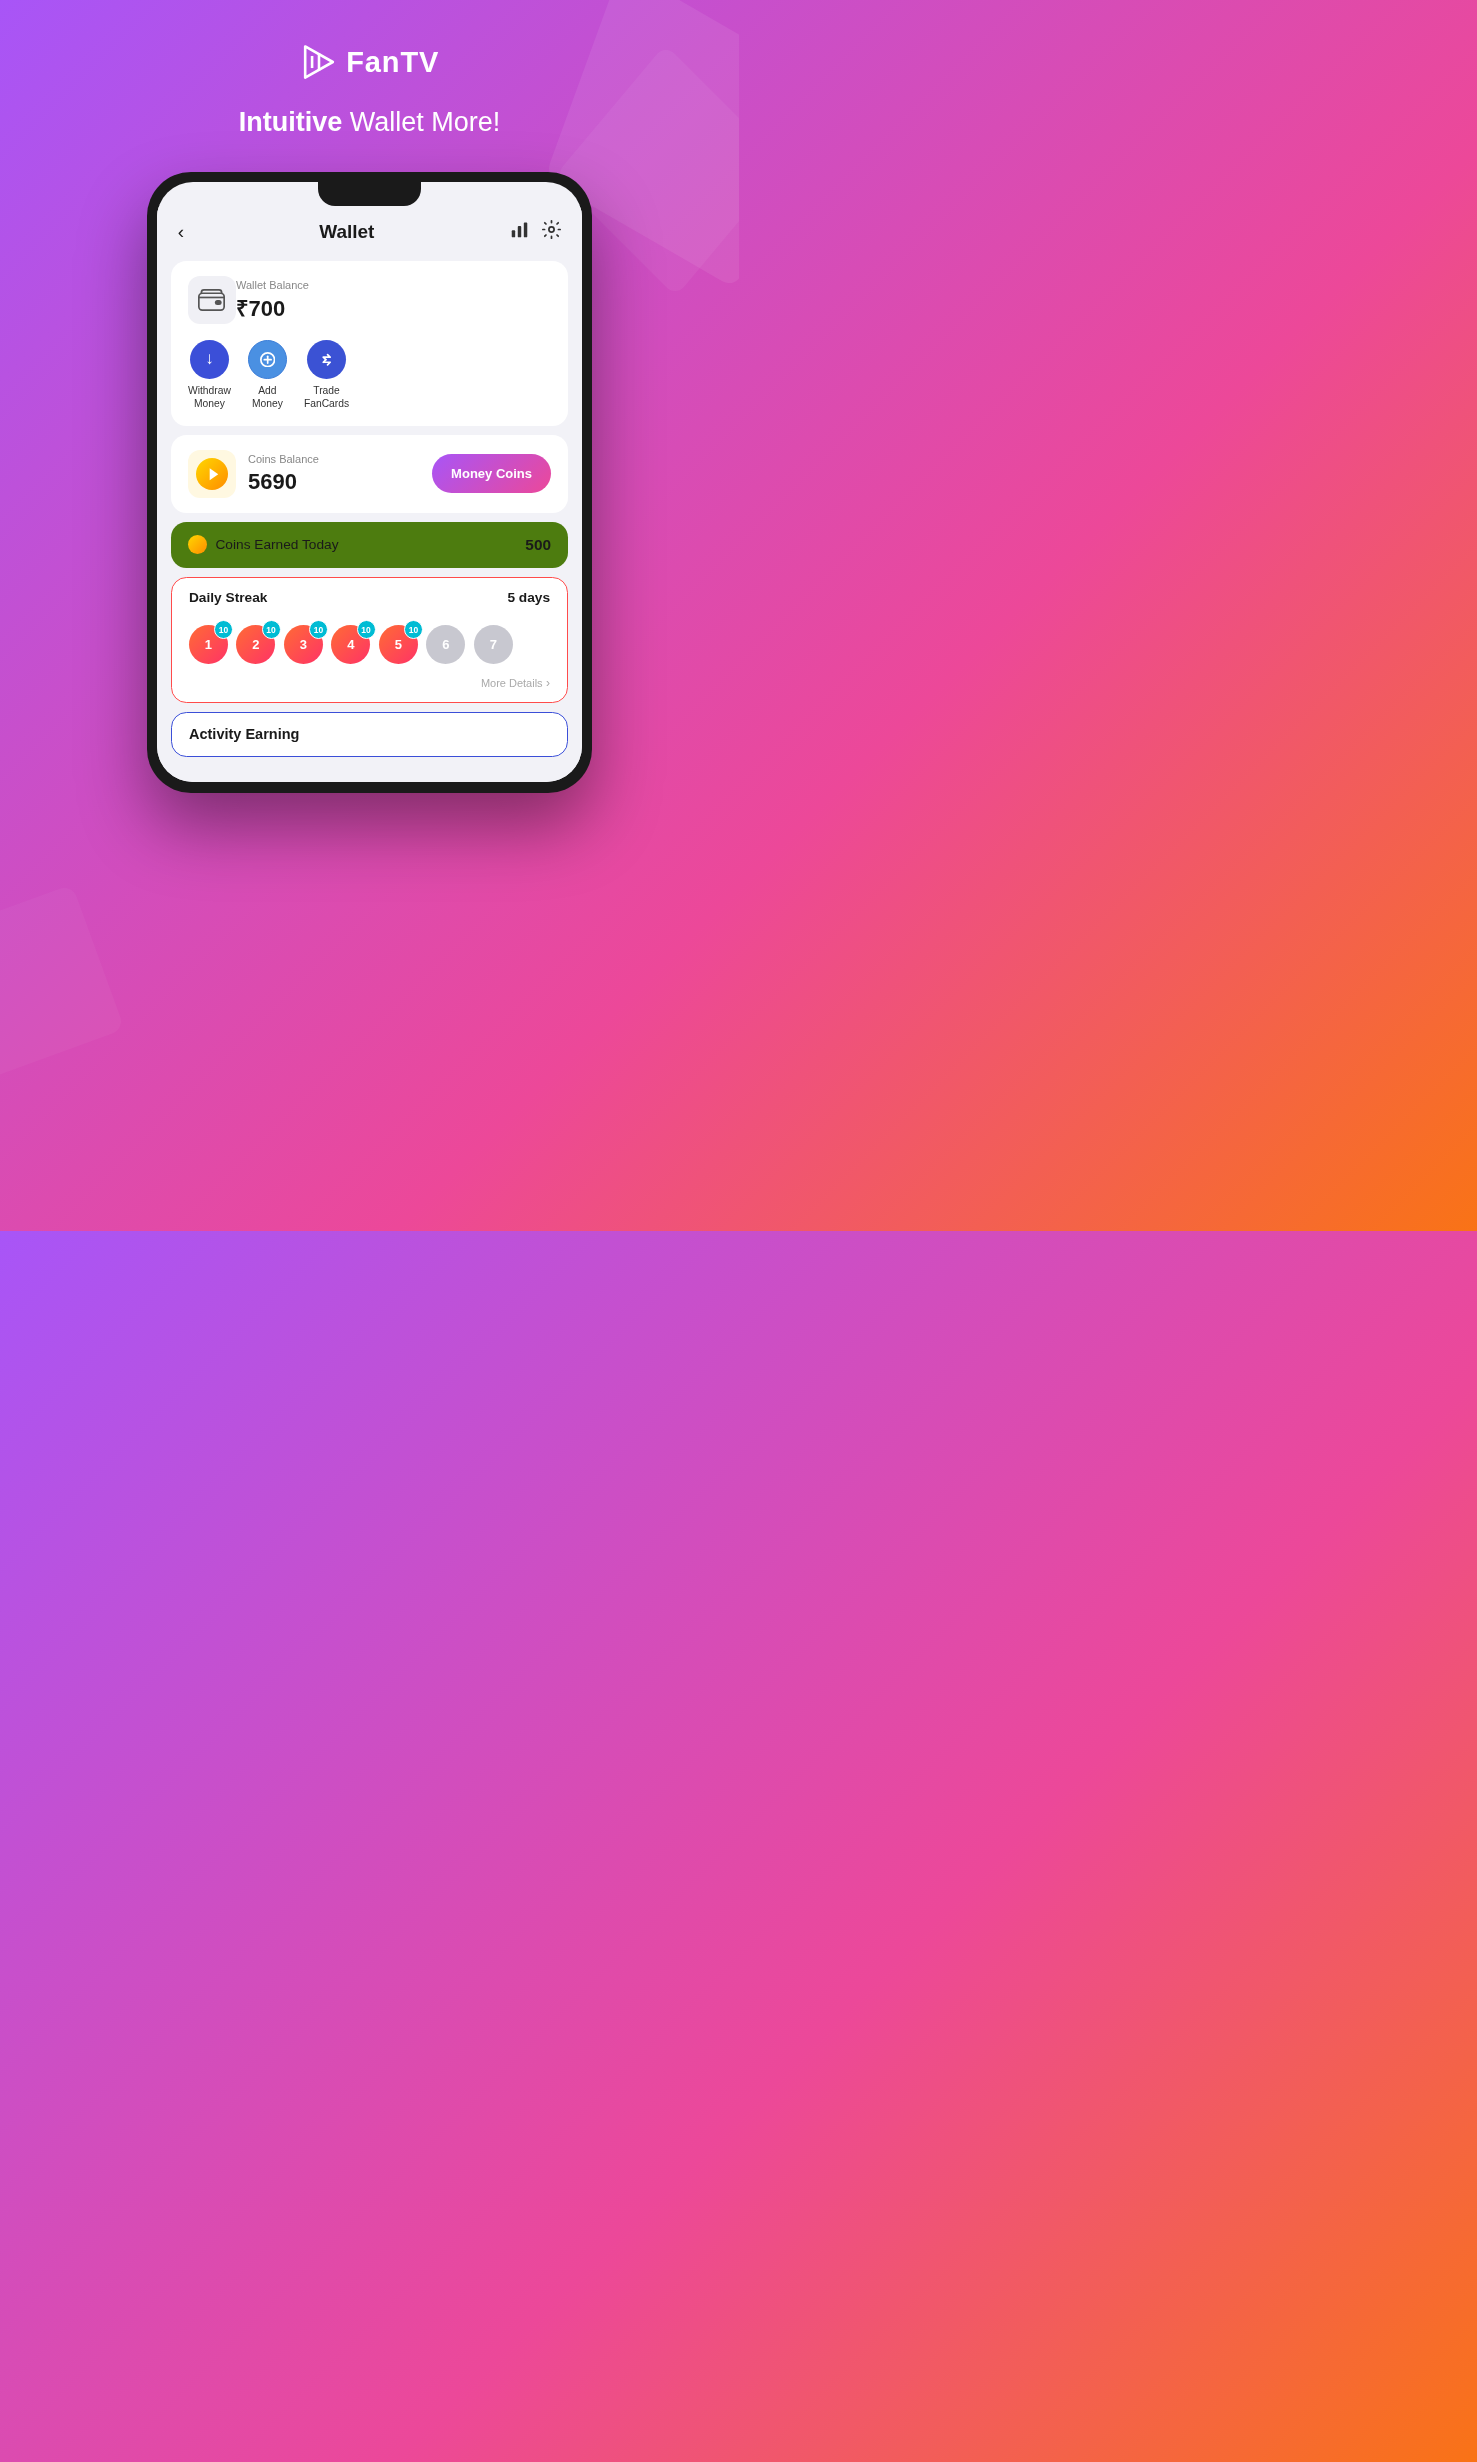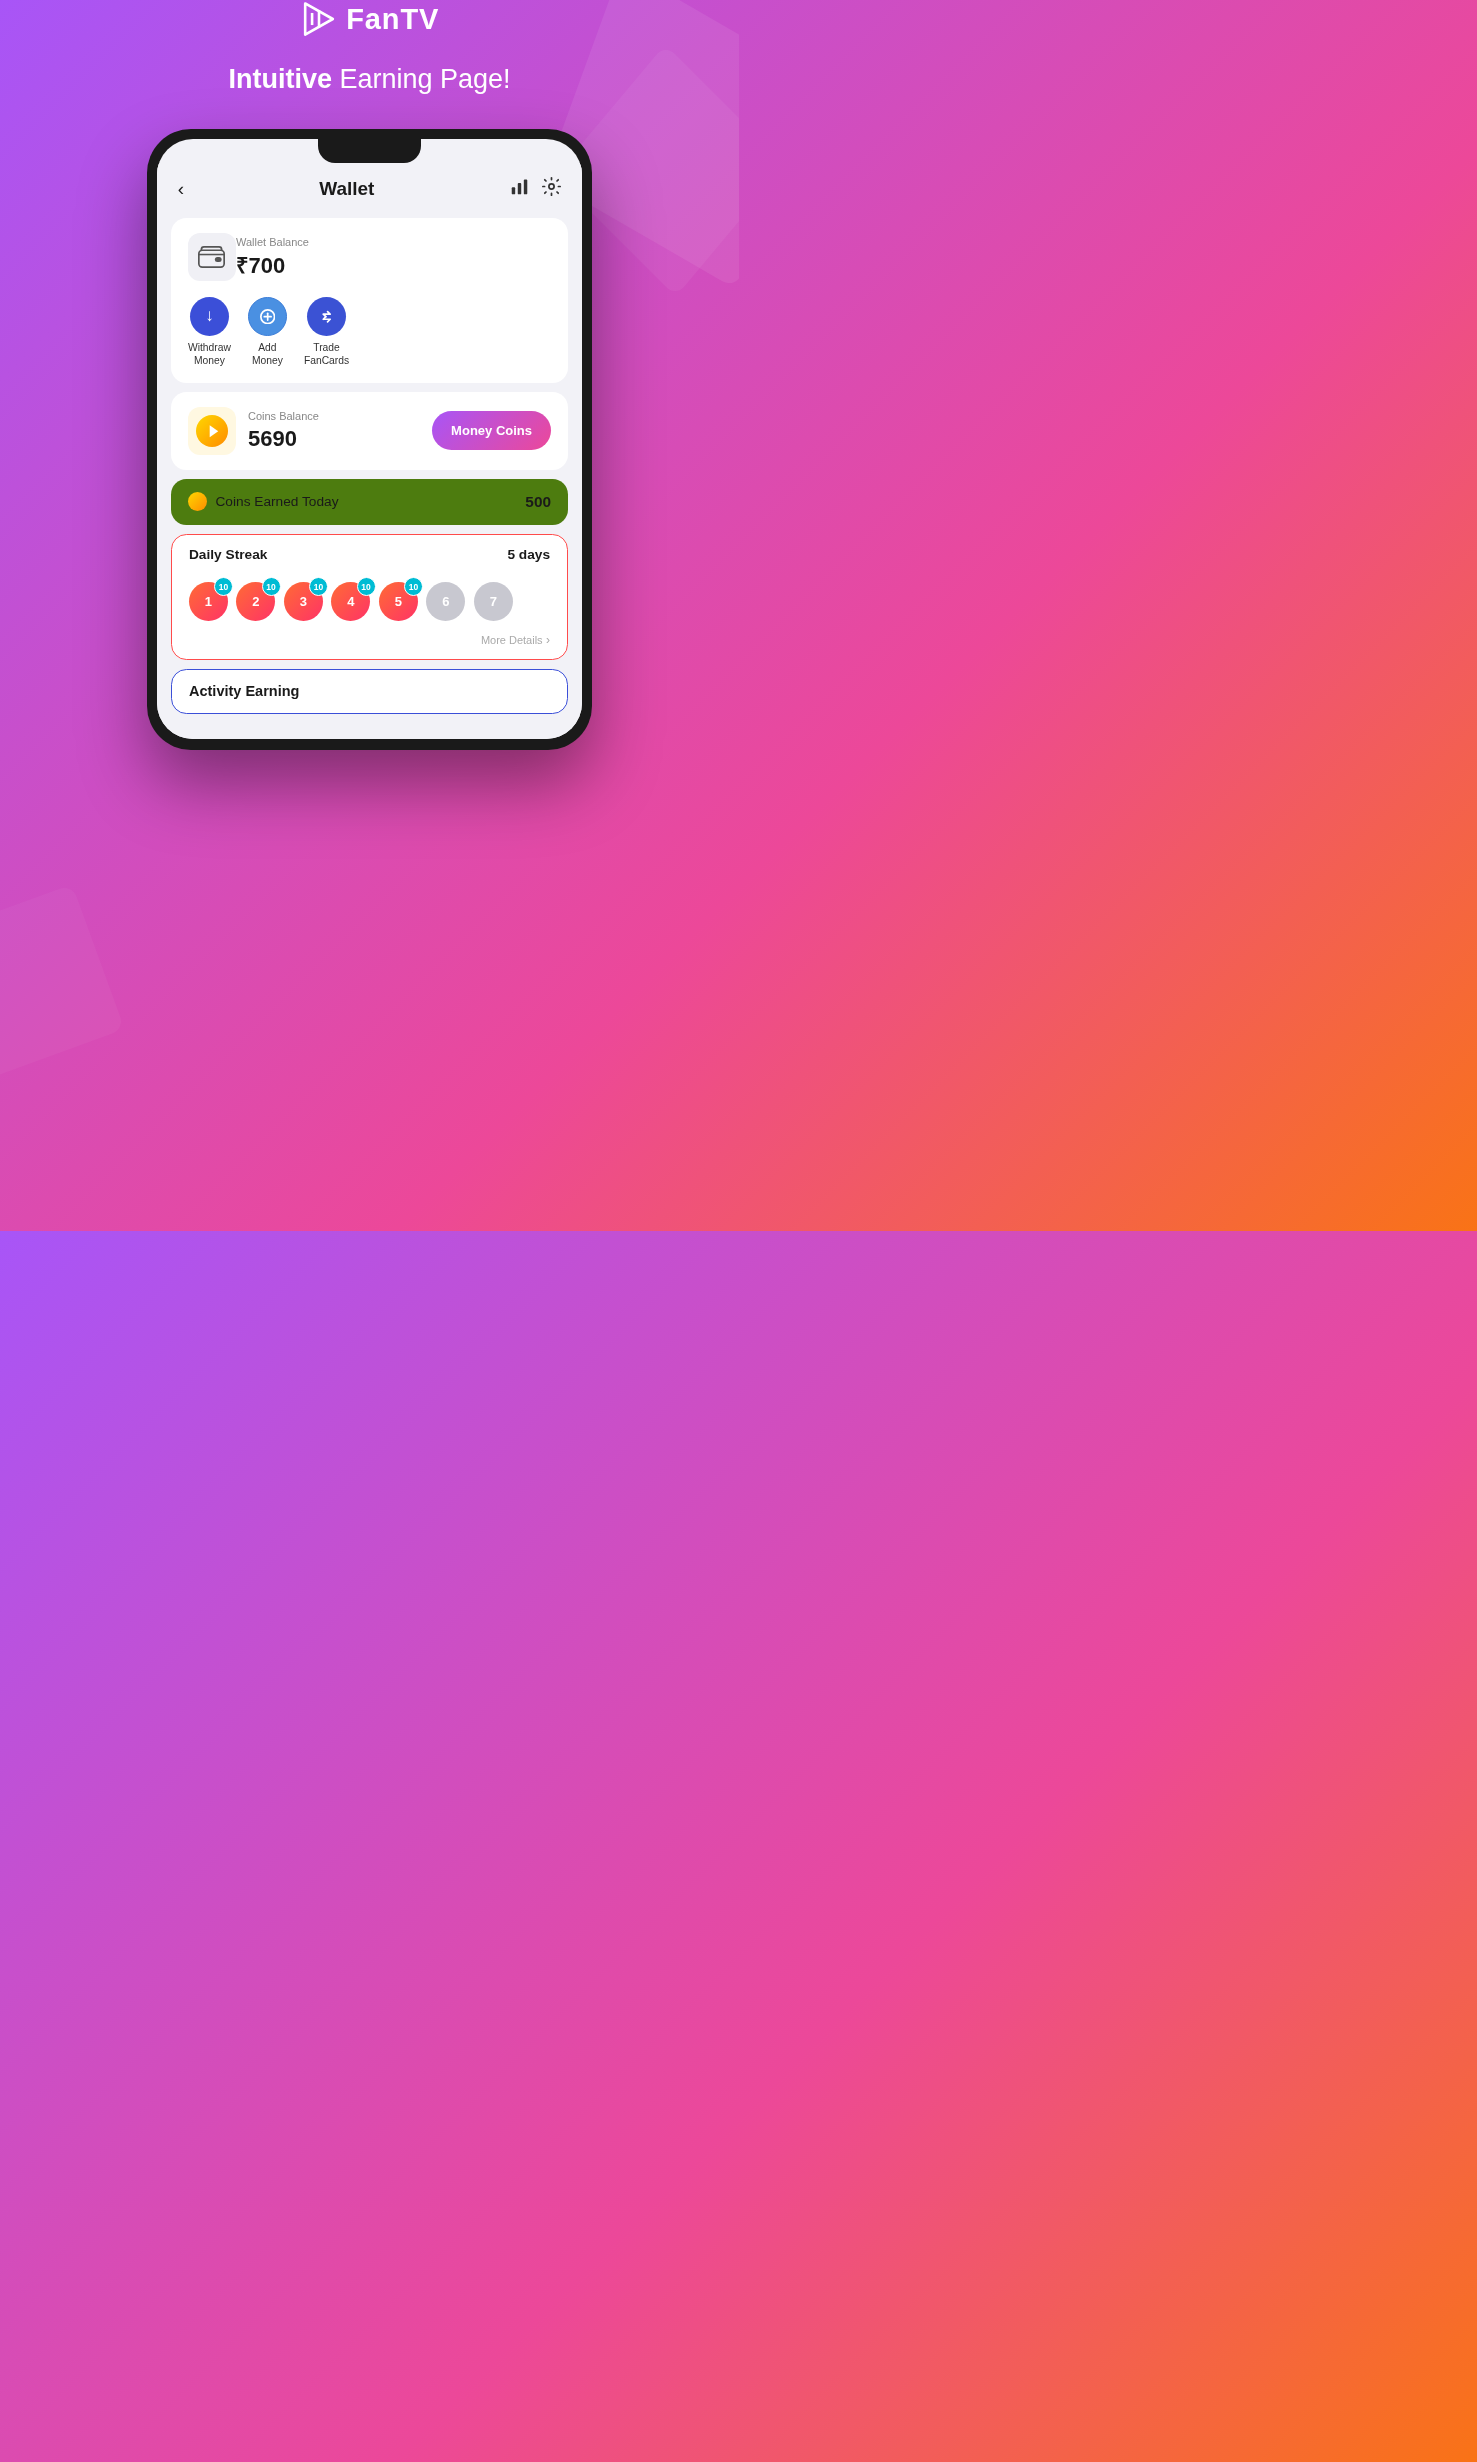--- a/index.html
+++ b/index.html
@@ -47,20 +47,21 @@
       background: rgba(255,255,255,0.15);
       transform: rotate(-20deg);
       border-radius: 13px;
     }
 
     
     .header {
       display: flex;
       flex-direction: column;
       align-items: center;
+      padding-top: 43px;
       z-index: 2;
     }
 
     .logo {
       display: flex;
       align-items: center;
       gap: 8.5px;
       margin-bottom: 26px;
     }
 
@@ -460,21 +461,21 @@
 <div class="header">
   <div class="logo">
     <svg class="logo-icon" viewBox="0 0 44 44" fill="none">
       <polygon points="6,4 38,22 6,40" fill="none" stroke="white" stroke-width="3" stroke-linejoin="round"></polygon>
       <line x1="14" y1="15" x2="14" y2="29" stroke="white" stroke-width="3"></line>
       <line x1="22" y1="12" x2="22" y2="32" stroke="white" stroke-width="3"></line>
     </svg>
     <span class="logo-text">FanTV</span>
   </div>
   <p class="tagline">
-    <strong>Intuitive</strong><span> Earning Page!</span>
+    <strong>Intuitive</strong><span> Wallet More!</span>
   </p>
 </div>
 
 <div class="phone-container">
   <div class="phone">
     <div class="phone-inner">
 
       <div class="phone-notch"></div>
 
       <div class="screen-content">

